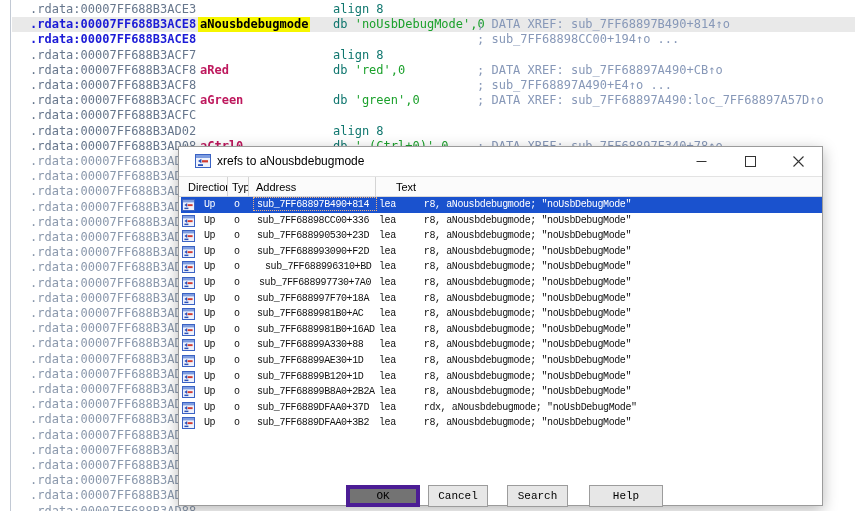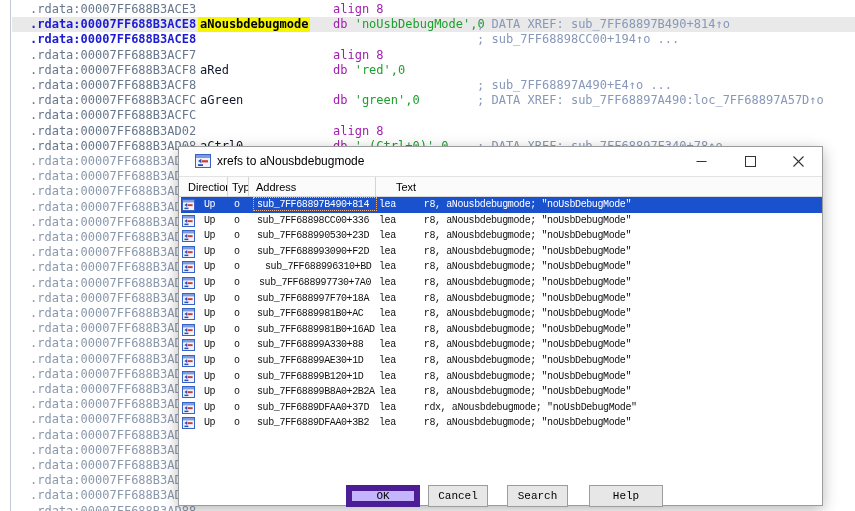--- a/index.html
+++ b/index.html
@@ -9,23 +9,23 @@
   }
   
   .gutter-line{position:absolute;left:10px;top:0;width:1px;height:511px;background:#c2c9d4;}
   #listing{position:absolute;left:0;top:0;width:855px;height:511px;}
   .line{position:absolute;left:0;width:855px;height:15.2px;font-size:12px;line-height:15.2px;white-space:pre;}
   .curband{position:absolute;left:12px;top:0;width:843px;height:15.2px;background:#e9e9e9;}
   .t{position:absolute;top:0;}
   .addr{color:#66768c;}
   .addr.dim{color:#8a98ac;}
   .addr.active{color:#1b1bd6;font-weight:bold;}
-  .sym{color:#0f172a;font-weight:normal;}
+  .sym{color:#be185d;font-weight:bold;}
   .sym.hl{color:#000000;background:#f6f600;font-weight:bold;padding:0 2px;margin-left:-2px;}
-  .kw{color:#a21caf;}
+  .kw{color:#0f766e;}
   .str{color:#1ca12c;}
   .cmt{color:#8798b8;}
   
   #dlg{
     position:absolute;left:178px;top:146px;width:645px;height:360px;
     background:#ffffff;border:1px solid #9b9b9b;box-sizing:border-box;
     box-shadow:0 4px 14px rgba(0,0,0,0.28);
     font-family:"Liberation Sans",sans-serif;
   }
   .titlebar{position:absolute;left:0;top:0;width:100%;height:29px;background:#ffffff;}
@@ -46,33 +46,33 @@
   .xrow.sel{color:#ffffff;}
   .selband{position:absolute;left:2px;top:0;width:641px;height:15.6px;}
   .focusrect{position:absolute;left:74px;top:0px;width:124px;height:14px;border:1px dotted #eeb27f;box-sizing:border-box;}
   .xicon{position:absolute;left:3px;top:2px;}
   
   .statusbar{position:absolute;left:0;top:305px;width:100%;height:55px;background:#f0f0f0;border-top:1px solid #dcdcdc;box-sizing:border-box;}
   .status-text{position:absolute;left:16px;top:8px;font-size:12px;color:#000;}
   .btn{position:absolute;top:338px;height:22px;background:#e7e7e7;border:1px solid #9c9c9c;
        box-sizing:border-box;font-family:"Liberation Mono",monospace;font-size:11px;color:#000;
        display:flex;align-items:center;justify-content:center;padding:0;cursor:default;}
-  .btn.default{border:6px solid #4c1d95;background:#c4b5fd;}
+  .btn.default{border:4px solid #4c1d95;background:#737373;}
   #b-ok{left:167px;width:74px;} #b-cancel{left:249px;width:60px;}
   #b-search{left:328px;width:61px;} #b-help{left:410px;width:74px;}
 </style>
 </head>
 <body>
 
 <div id="listing">
     <div class="line" style="top: 2px;"><span class="t addr " style="left: 30px;">.rdata:00007FF688B3ACE3</span><span class="t kw" style="left: 333px;">align 8</span></div>
     <div class="line" style="top: 17.2px;"><div class="curband"></div><span class="t addr active" style="left: 30px;">.rdata:00007FF688B3ACE8</span><span class="t sym hl" style="left: 200px;">aNousbdebugmode</span><span class="t kw" style="left: 333px;">db</span><span class="t str" style="left: 354.66px;">'noUsbDebugMode',0</span><span class="t cmt" style="left: 477px;">; DATA XREF: sub_7FF68897B490+814↑o</span></div>
     <div class="line" style="top: 32.4px;"><span class="t addr active" style="left: 30px;">.rdata:00007FF688B3ACE8</span><span class="t cmt" style="left: 477px;">; sub_7FF68898CC00+194↑o ...</span></div>
     <div class="line" style="top: 47.6px;"><span class="t addr " style="left: 30px;">.rdata:00007FF688B3ACF7</span><span class="t kw" style="left: 333px;">align 8</span></div>
-    <div class="line" style="top: 62.8px;"><span class="t addr " style="left: 30px;">.rdata:00007FF688B3ACF8</span><span class="t sym" style="left: 200px;">aRed</span><span class="t kw" style="left: 333px;">db</span><span class="t str" style="left: 354.66px;">'red',0</span></div>
+    <div class="line" style="top: 62.8px;"><span class="t addr " style="left: 30px;">.rdata:00007FF688B3ACF8</span><span class="t sym" style="left: 200px;">aRed</span><span class="t kw" style="left: 333px;">db</span><span class="t str" style="left: 354.66px;">'red',0</span><span class="t cmt" style="left: 477px;">; DATA XREF: sub_7FF68897A490+CB↑o</span></div>
     <div class="line" style="top: 78px;"><span class="t addr " style="left: 30px;">.rdata:00007FF688B3ACF8</span><span class="t cmt" style="left: 477px;">; sub_7FF68897A490+E4↑o ...</span></div>
     <div class="line" style="top: 93.2px;"><span class="t addr " style="left: 30px;">.rdata:00007FF688B3ACFC</span><span class="t sym" style="left: 200px;">aGreen</span><span class="t kw" style="left: 333px;">db</span><span class="t str" style="left: 354.66px;">'green',0</span><span class="t cmt" style="left: 477px;">; DATA XREF: sub_7FF68897A490:loc_7FF68897A57D↑o</span></div>
     <div class="line" style="top: 108.4px;"><span class="t addr " style="left: 30px;">.rdata:00007FF688B3ACFC</span></div>
     <div class="line" style="top: 123.6px;"><span class="t addr " style="left: 30px;">.rdata:00007FF688B3AD02</span><span class="t kw" style="left: 333px;">align 8</span></div>
     <div class="line" style="top: 138.8px;"><span class="t addr " style="left: 30px;">.rdata:00007FF688B3AD08</span><span class="t sym" style="left: 200px;">aCtrl0</span><span class="t kw" style="left: 333px;">db</span><span class="t str" style="left: 354.66px;">' (Ctrl+0)',0</span><span class="t cmt" style="left: 477px;">; DATA XREF: sub_7FF68897F340+78↑o</span></div>
     <div class="line" style="top: 154px;"><span class="t addr dim" style="left: 30px;">.rdata:00007FF688B3AD08</span></div>
     <div class="line" style="top: 169.2px;"><span class="t addr dim" style="left: 30px;">.rdata:00007FF688B3AD12</span></div>
     <div class="line" style="top: 184.4px;"><span class="t addr dim" style="left: 30px;">.rdata:00007FF688B3AD18</span></div>
     <div class="line" style="top: 199.6px;"><span class="t addr dim" style="left: 30px;">.rdata:00007FF688B3AD18</span></div>
     <div class="line" style="top: 214.8px;"><span class="t addr dim" style="left: 30px;">.rdata:00007FF688B3AD24</span></div>

